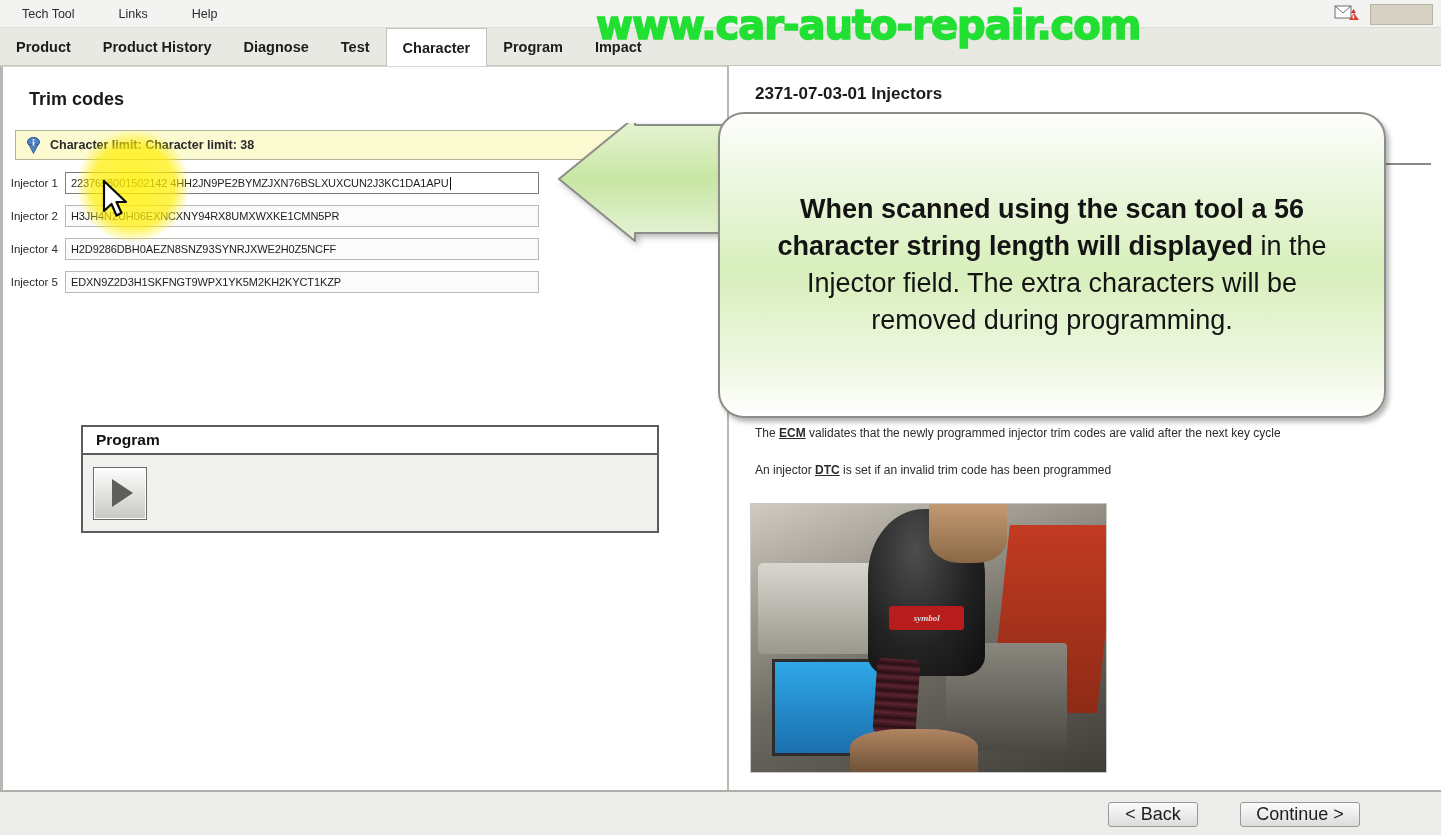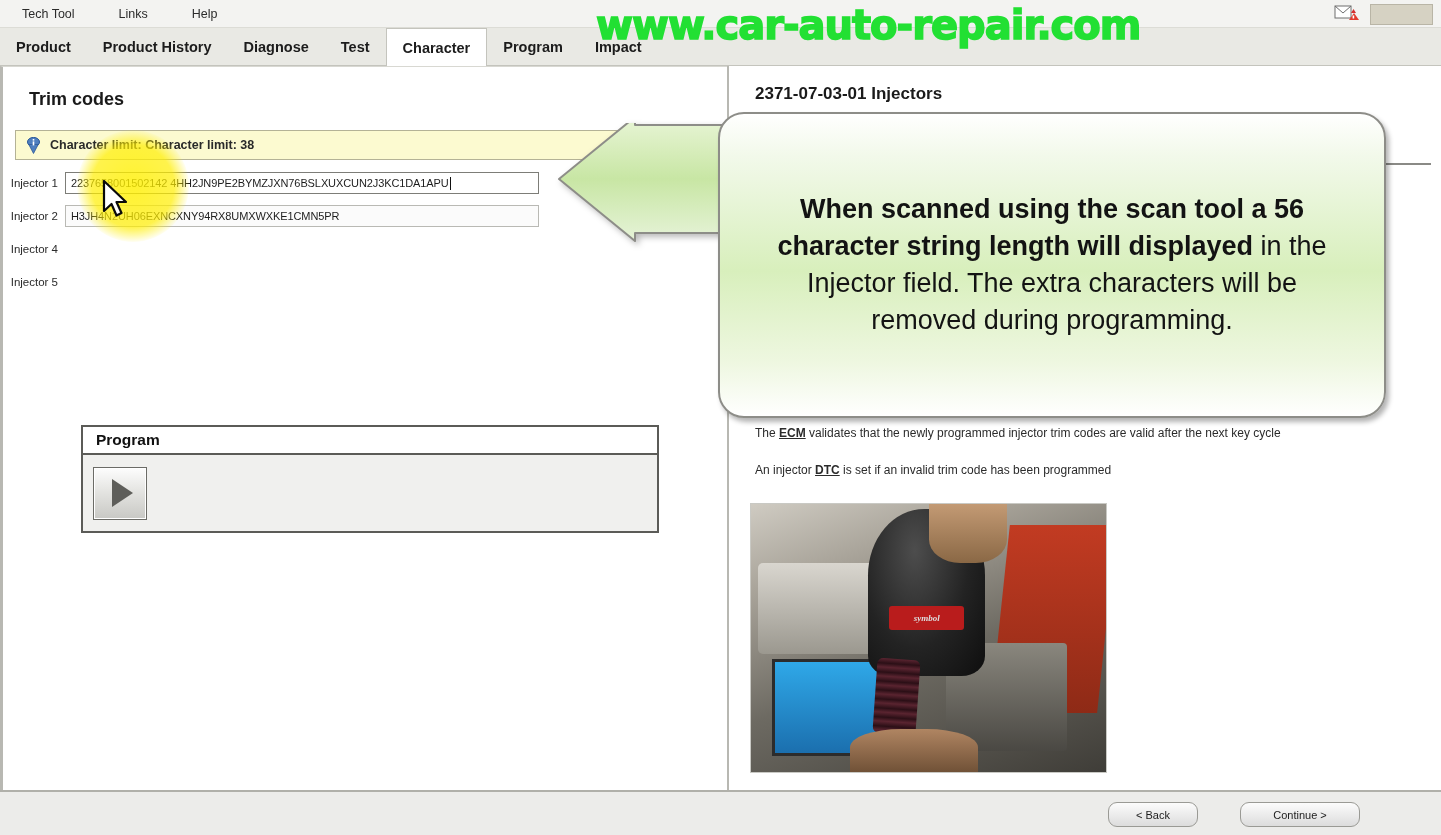--- a/index.html
+++ b/index.html
@@ -303,22 +303,22 @@
     position: absolute; left: 0; top: 790px;
     width: 1441px; height: 45px;
     background: #ececea;
     border-top: 2px solid #b0b0aa;
   }
   .btn {
     position: absolute; top: 10px;
     height: 25px;
     background: linear-gradient(180deg,#fcfcfc 0%,#ececec 50%,#dcdcdc 100%);
     border: 1px solid #9a9a95;
-    border-radius: 9px;
-    font-size: 11px; color: #1d1d1d;
+    border-radius: 3px;
+    font-size: 18px; color: #1d1d1d;
     display: flex; align-items: center; justify-content: center;
     cursor: pointer;
   }
   .btn-back { left: 1108px; width: 90px; }
   .btn-continue { left: 1204px; width: 120px; margin-left: 36px; }
 </style>
 </head>
 <body>
 
 <div id="app">
@@ -380,23 +380,29 @@
         </div>
       </div>
       <div class="field-row">
         <div class="field-label">Injector 2</div>
         <div class="field-input">
           <span>H3JH4N2UH06EXNCXNY94RX8UMXWXKE1CMN5PR</span>
         </div>
       </div>
       <div class="field-row">
         <div class="field-label">Injector 4</div>
+        <div class="field-input">
+          <span>H2D9286DBH0AEZN8SNZ93SYNRJXWE2H0Z5NCFF</span>
+        </div>
       </div>
       <div class="field-row">
         <div class="field-label">Injector 5</div>
+        <div class="field-input">
+          <span>EDXN9Z2D3H1SKFNGT9WPX1YK5M2KH2KYCT1KZP</span>
+        </div>
       </div>
     </div>
 
     <div class="program-group">
       <div class="program-header">Program</div>
       <div class="program-body">
         <div class="play-button">
           <span class="play-tri"></span>
         </div>
       </div>

